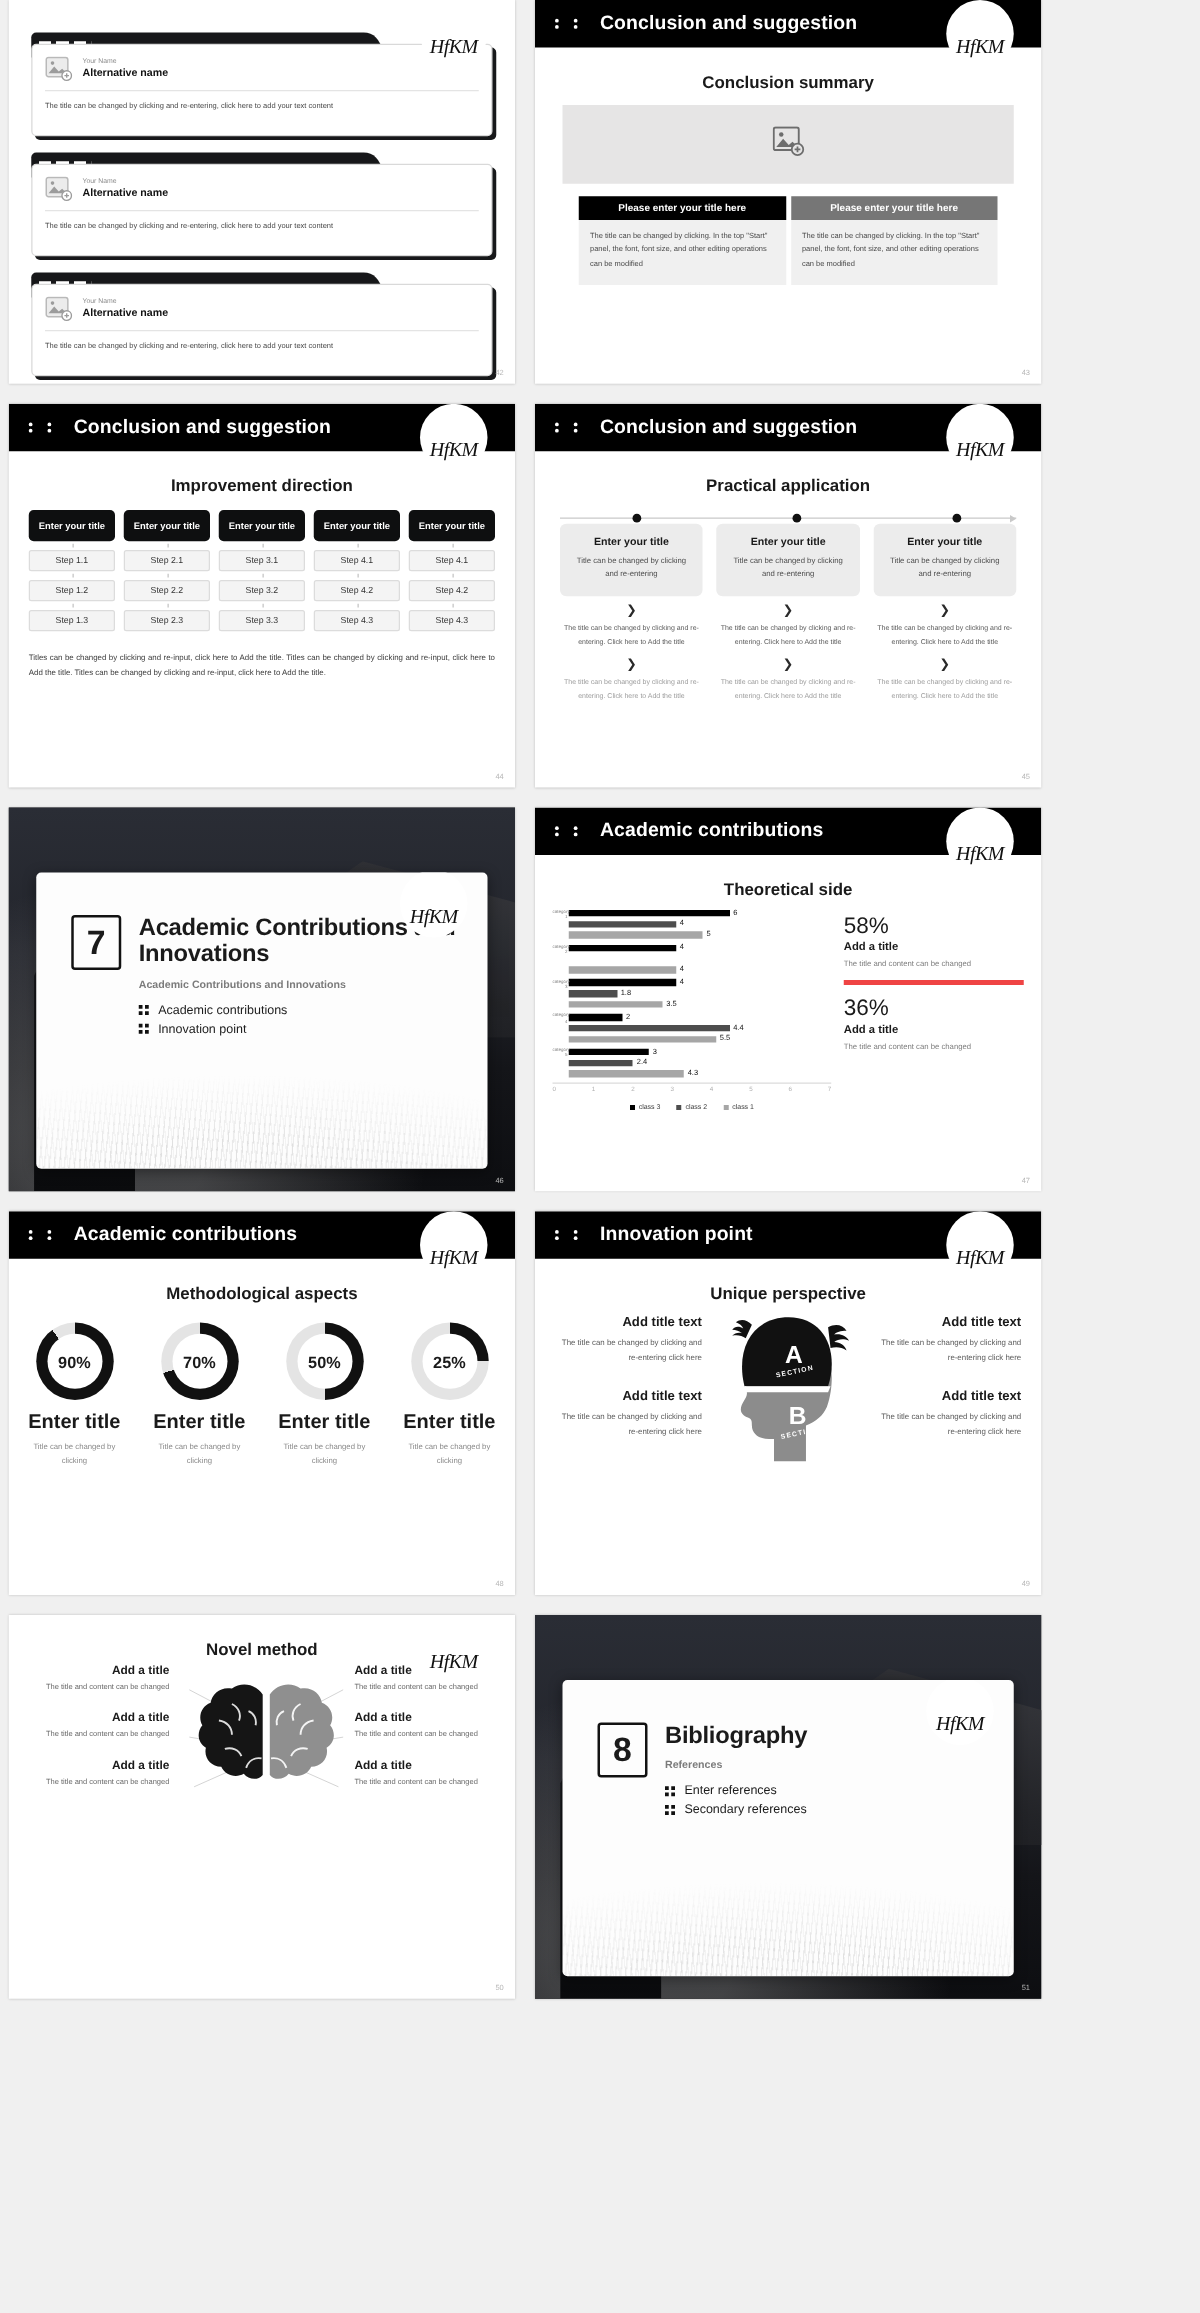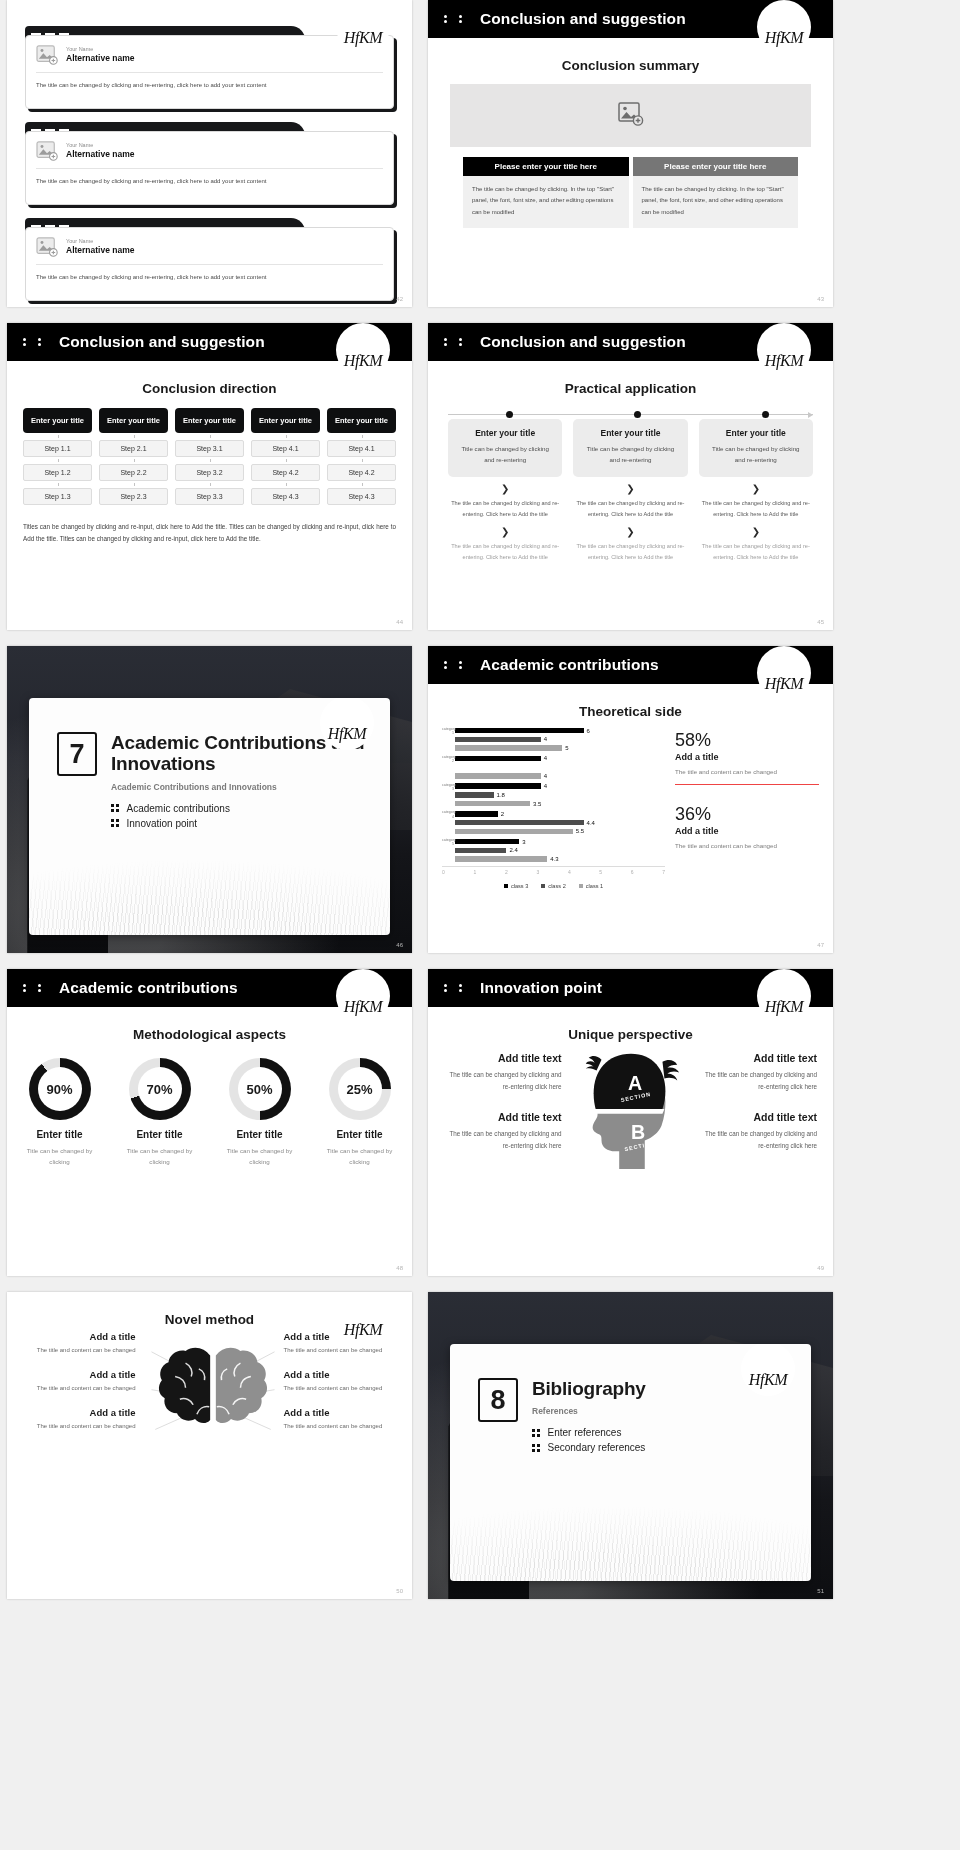--- a/index.html
+++ b/index.html
@@ -174,36 +174,36 @@
     position:absolute; left:-13px; top:0; width:12px;
     font-size:3.6px; color:#7d7d7d; line-height:1.22; text-align:right;
   }
   .axis { display:flex; justify-content:space-between; border-top:1px solid #dcdcdc; padding-top:2px; margin-top:2px; }
   .axis span { font-size:5px; color:#b0b0b0; }
   .legend { display:flex; justify-content:center; gap:13px; margin-top:8px; }
   .legend div { display:flex; align-items:center; gap:3px; font-size:5.6px; color:#3d3d3d; }
   .legend i { width:4px; height:4px; display:block; }
   .statside { flex:1; padding-top:4px; }
   .stat { padding-bottom:7px; }
-  .stat + .stat { border-top:1px solid #ef4444; padding-top:20px; }
+  .stat + .stat { border-top:4px solid #ef4444; padding-top:9px; }
   .stat .pc { font-size:18px; font-weight:400; line-height:1; }
   .stat .st { font-size:9px; font-weight:700; margin-top:3px; }
   .stat .sd { font-size:6.2px; color:#7d7d7d; line-height:1.85; margin-top:4px; }
   
   .donuts { display:flex; justify-content:center; gap:14px; margin-top:16px; }
   .donut { text-align:center; width:86px; }
   .ring { width:62px; height:62px; margin:0 auto; border-radius:50%; position:relative; }
   .ring::after {
     content:""; position:absolute; inset:9px; background:#fff; border-radius:50%;
   }
   .ring b {
     position:absolute; inset:0; display:flex; align-items:center; justify-content:center;
     font-size:13px; font-weight:700; z-index:2;
   }
-  .donut .dt { font-size:10px; font-weight:700; margin-top:9px; }
+  .donut .dt { font-size:16px; font-weight:700; margin-top:9px; }
   .donut .dd { font-size:6.2px; color:#8a8a8a; line-height:1.8; margin-top:5px; }
   
   .headwrap { display:flex; align-items:flex-start; margin-top:10px; padding:0 16px; }
   .hcol { flex:1; }
   .hcol.l { text-align:right; padding-right:10px; }
   .hcol.r { text-align:right; padding-left:10px; }
   .hblk { margin-bottom:17px; }
   .hblk .t { font-size:10.5px; font-weight:700; }
   .hblk .d { font-size:6.3px; color:#5c5c5c; line-height:1.95; margin-top:5px; }
   .headsvg { width:118px; flex:none; margin-top:-6px; }
@@ -368,21 +368,21 @@
           <span class="dots">
             <i></i>
             <i></i>
           </span>
       </span>
       <h2>Conclusion and suggestion</h2>
     </div>
     <div class="logo right">
       <span>HfKM</span>
     </div>
-    <div class="ctitle">Conclusion direction</div>
+    <div class="ctitle">Improvement direction</div>
     <div class="steps">
       <div class="stepcol">
         <div class="head">Enter your title</div>
         <div class="conn"></div>
         <div class="cell">Step 1.1</div>
         <div class="conn"></div>
         <div class="cell">Step 1.2</div>
         <div class="conn"></div>
         <div class="cell">Step 1.3</div>
       </div>

